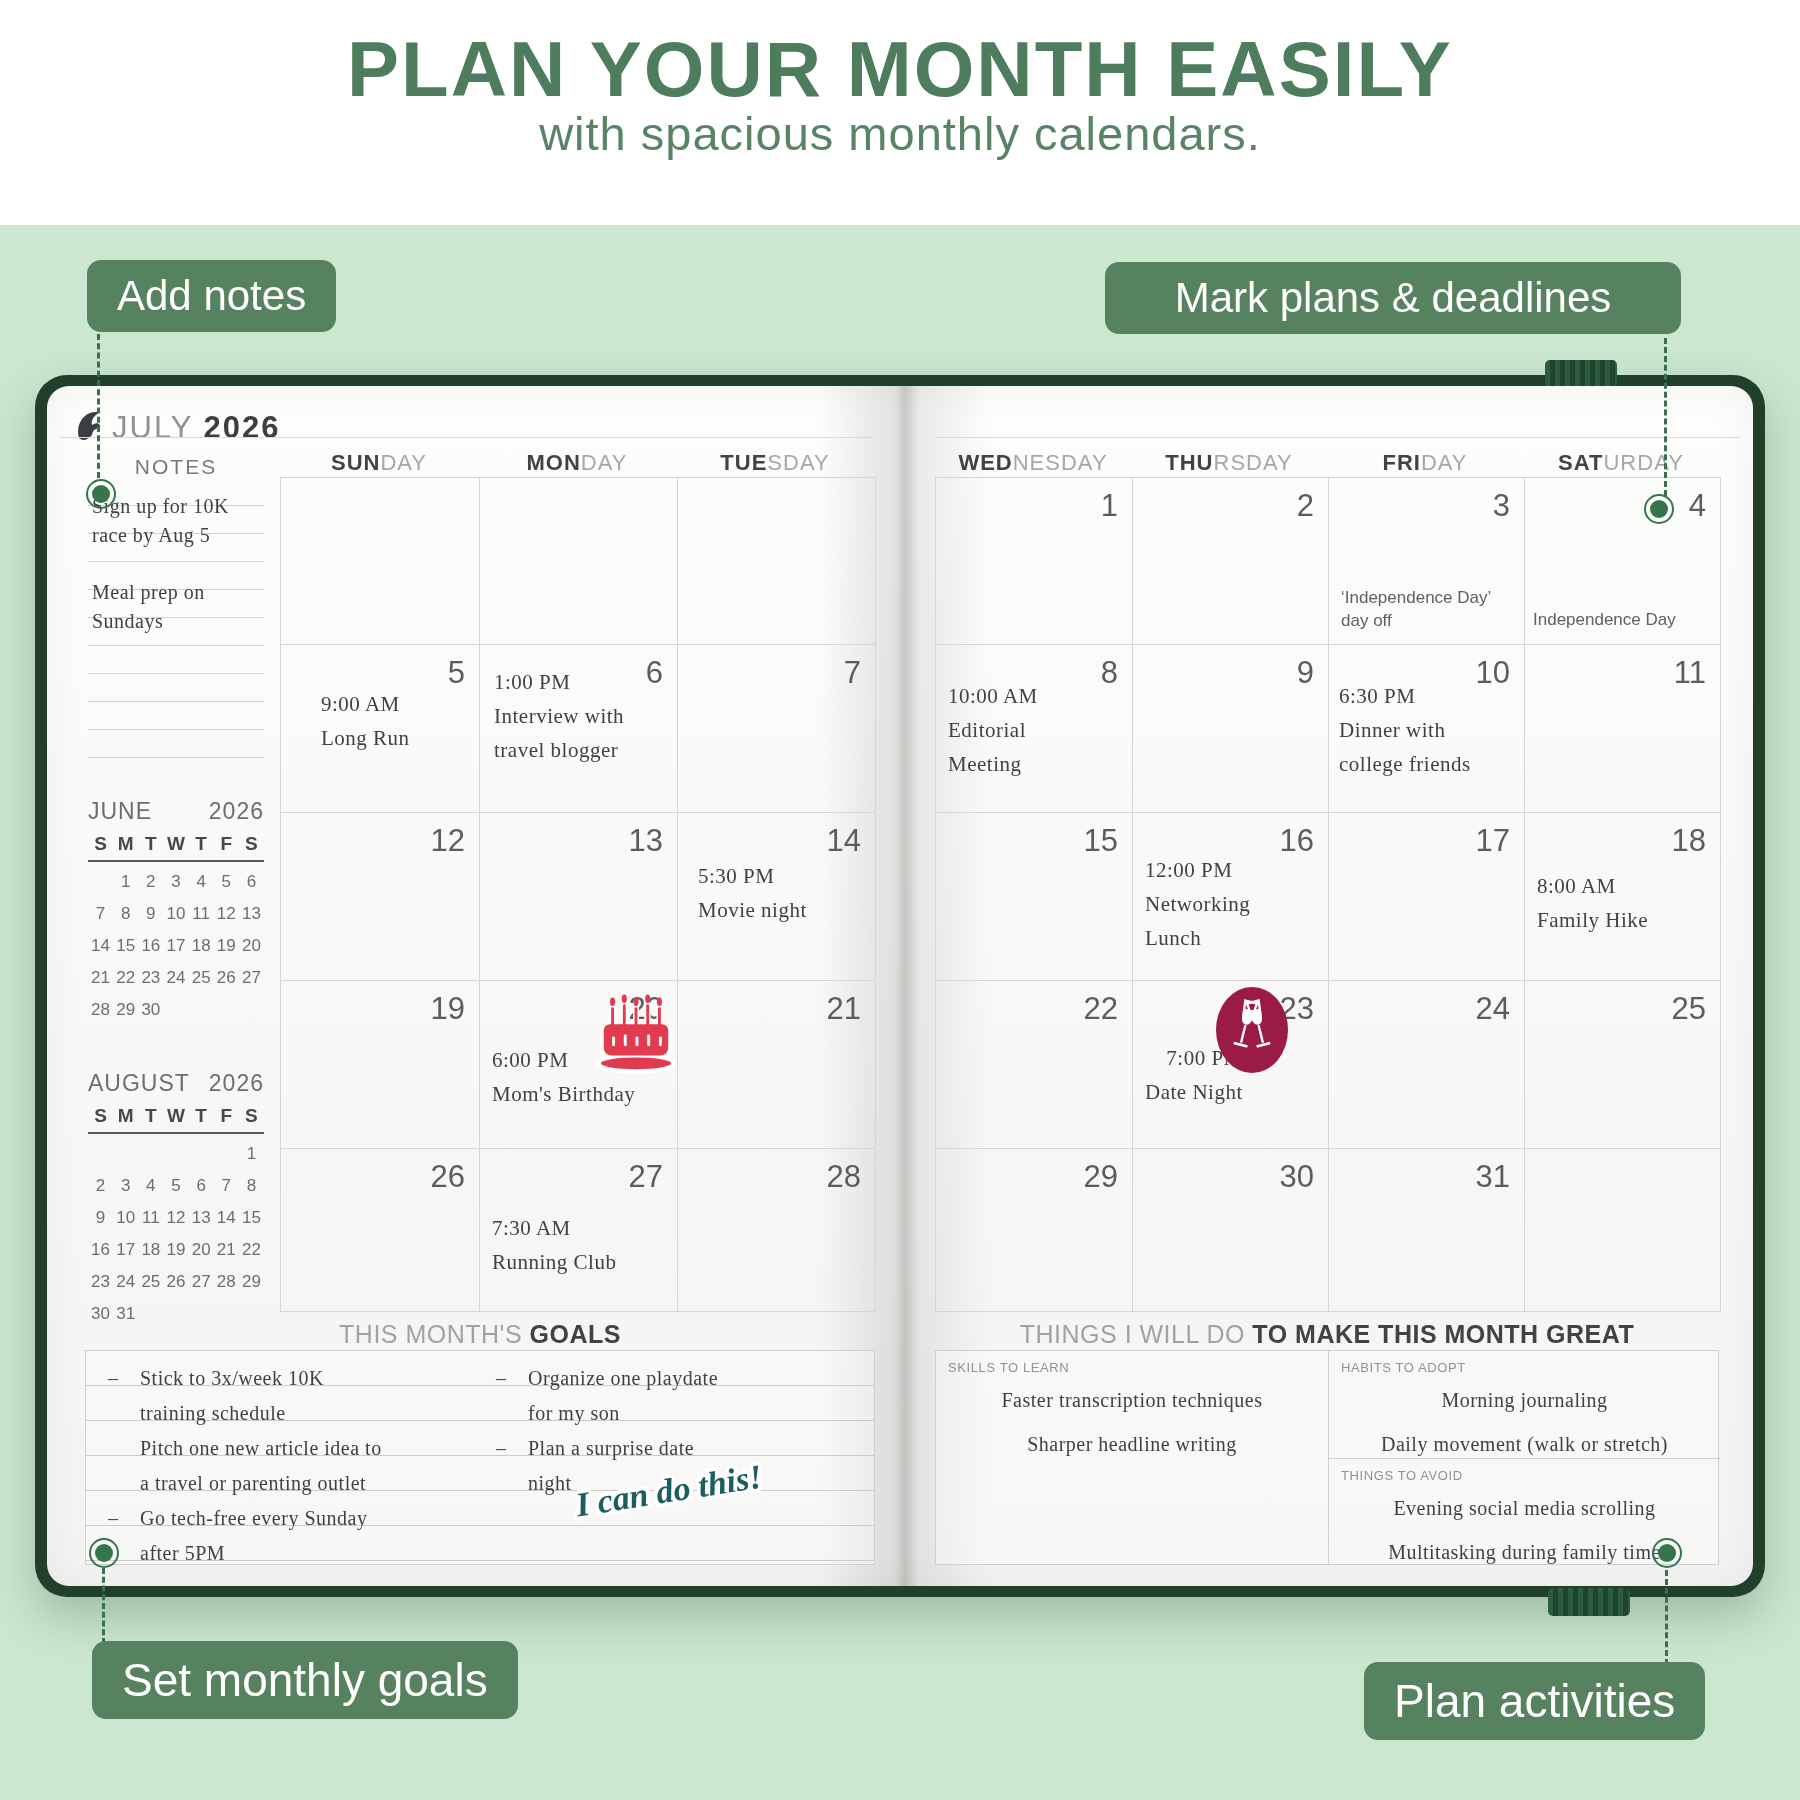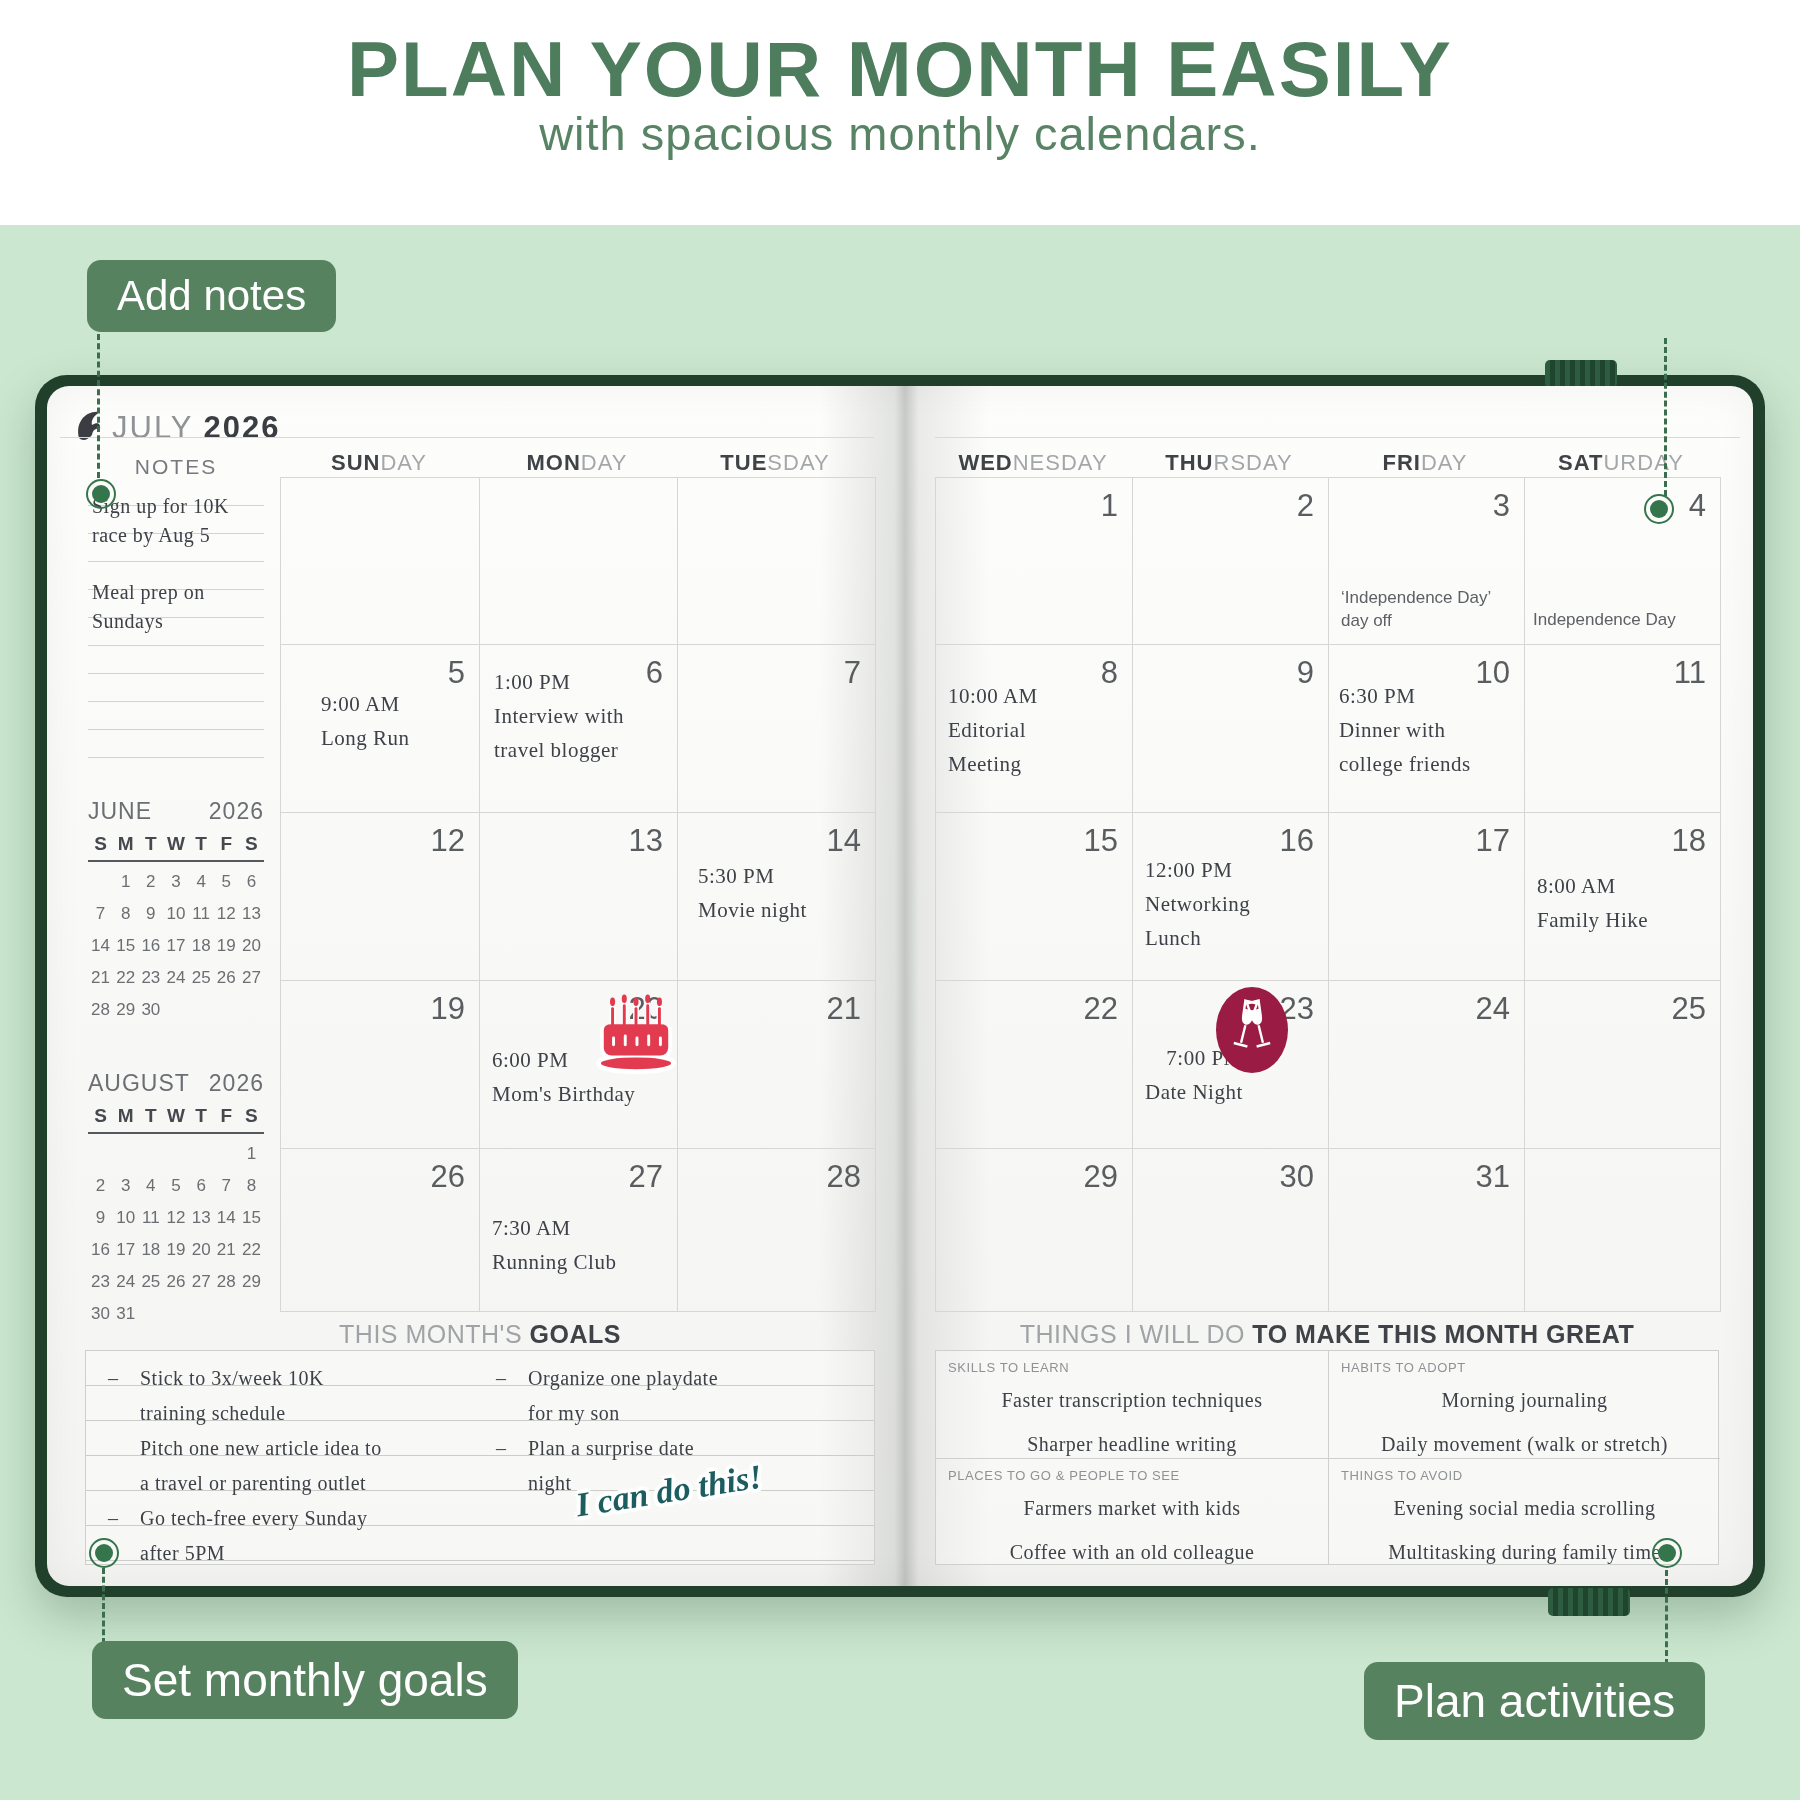--- a/index.html
+++ b/index.html
@@ -507,43 +507,37 @@
           <div>Sharper headline writing</div>
         </div>
     </div>
     <div class="quad" style="left:392px;top:0;border-left:1px solid #cfcfcd;">
       <div class="qlabel">HABITS TO ADOPT</div>
       <div class="qlines hw">
           <div>Morning journaling</div>
           <div>Daily movement (walk or stretch)</div>
         </div>
     </div>
-    <div class="quad" style="left:0;top:107px;border-top:1px solid #cfcfcd;">
-      <div class="qlabel">PLACES TO GO &amp; PEOPLE TO SEE</div>
-      <div class="qlines hw">
-          <div>Farmers market with kids</div>
-          <div>Coffee with an old colleague</div>
-        </div>
-    </div>
     <div class="quad" style="left:392px;top:107px;border-top:1px solid #cfcfcd;border-left:1px solid #cfcfcd;">
       <div class="qlabel">THINGS TO AVOID</div>
       <div class="qlines hw">
           <div>Evening social media scrolling</div>
           <div>Multitasking during family time</div>
         </div>
     </div>
   </div>
 
   <div class="abs" id="gutter"></div>
 
   <div class="vdash" style="left:97px;top:334px;height:144px;"></div>
   <div class="donut" style="left:86px;top:479px;"></div>
   <div class="vdash" style="left:1664px;top:338px;height:158px;"></div>
   <div class="vdash" style="left:102px;top:1568px;height:76px;"></div>
   <div class="donut" style="left:89px;top:1538px;"></div>
   <div class="vdash" style="left:1665px;top:1570px;height:95px;"></div>
   <div class="donut" style="left:1652px;top:1538px;"></div>
 
   <div class="pill" style="left:87px;top:260px;">Add notes</div>
+  <div class="pill" style="left:1105px;top:262px;min-width:516px;text-align:center;">Mark plans &amp; deadlines</div>
   <div class="pill" style="left:92px;top:1641px;font-size:46px;">Set monthly goals</div>
   <div class="pill" style="left:1364px;top:1662px;font-size:46px;">Plan activities</div>
 
 </div>
 
 </body></html>

